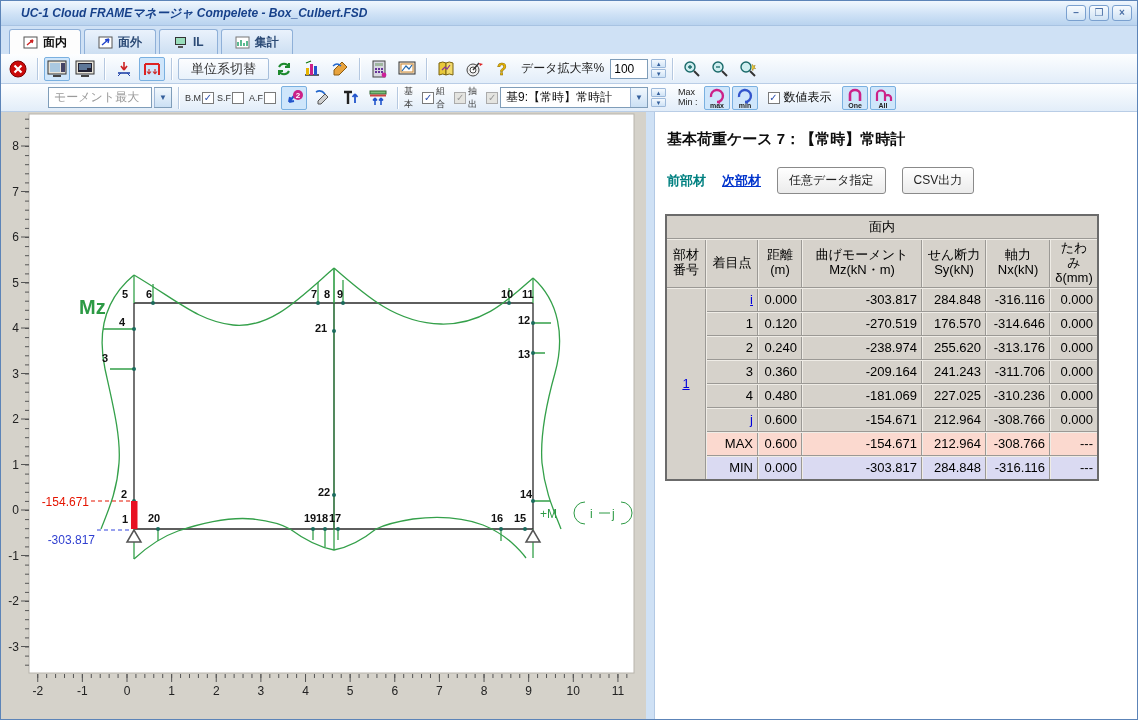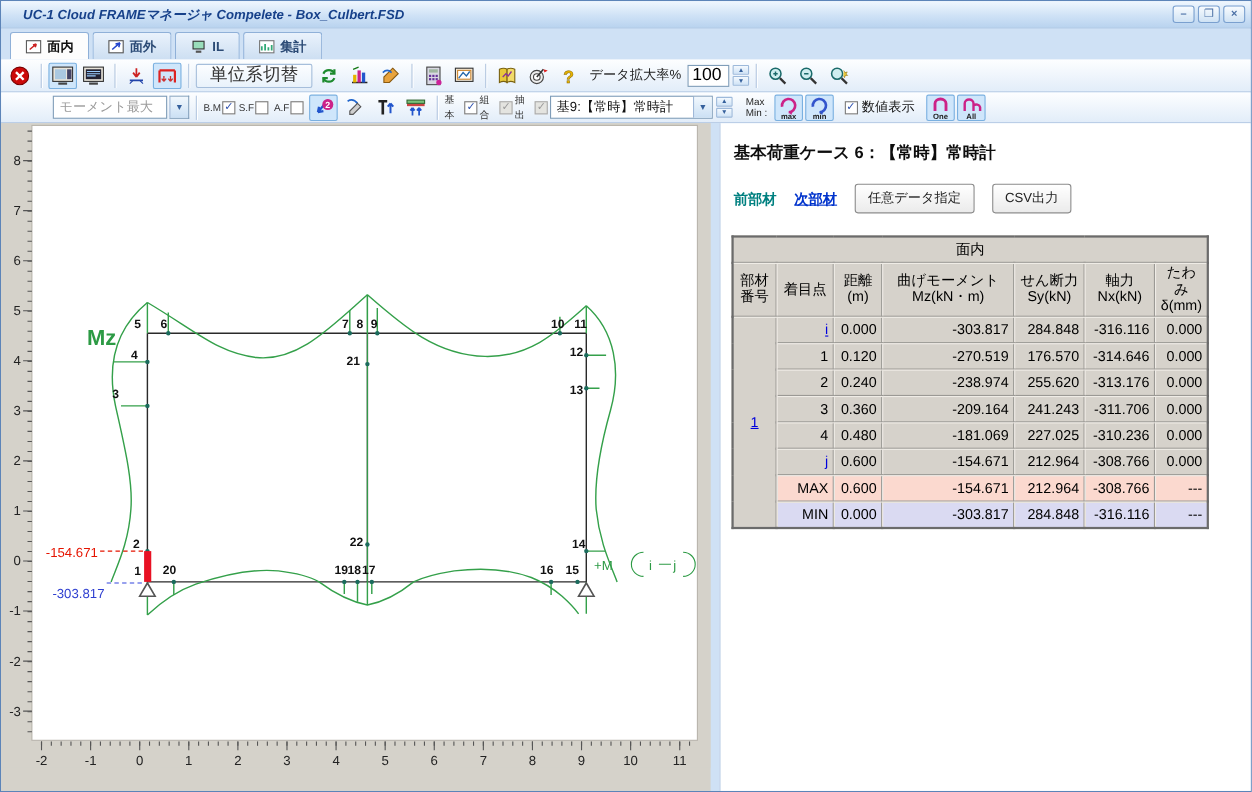--- a/index.html
+++ b/index.html
@@ -26,25 +26,25 @@
 
   
   .toolbar { display:flex; align-items:center; gap:2px; padding:2px 4px;
     background:linear-gradient(#fdfeff,#e2edf9); border-bottom:1px solid #b9cde6; }
   .toolbar.row1 { height:30px; flex:0 0 30px; }
   .toolbar.row2 { height:28px; flex:0 0 28px;padding-left:47px; }
   .tbtn { width:26px; height:24px; display:flex; align-items:center; justify-content:center;
     border:1px solid transparent; border-radius:2px; flex:0 0 auto; }
   .tbtn.pressed { background:#cfe6fb; border-color:#7ab0e0; }
   .sep { width:1px; height:22px; background:#b5c8e0; margin:0 4px; box-shadow:1px 0 0 #ffffff; flex:0 0 1px; }
-  .txtbtn { height:22px; padding:0 12px; font-size:16px; color:#333; white-space:nowrap;
+  .txtbtn { height:22px; padding:0 12px; font-size:13px; color:#333; white-space:nowrap;
     background:linear-gradient(#fcfdff,#e9f2fb); border:1px solid #a6bedb; border-radius:2px;
     display:flex; align-items:center; flex:0 0 auto; }
   .tlabel { font-size:12px; color:#222; white-space:nowrap; margin:0 4px; }
-  .tinput { width:38px; height:20px; border:1px solid #7f9db9; font-size:16px; padding:0 3px; }
+  .tinput { width:38px; height:20px; border:1px solid #7f9db9; font-size:12px; padding:0 3px; }
   .spin { display:flex; flex-direction:column; gap:1px; margin-left:1px; }
   .spin span { width:15px; height:9px; font-size:6px; line-height:8px; text-align:center; color:#35609c;
     background:linear-gradient(#f4f9fe,#cfe3f6); border:1px solid #9db9da; border-radius:1px; }
   .combo { height:21px; background:#fff; border:1px solid #7f9db9; display:flex; align-items:center;
     font-size:12px; flex:0 0 auto; }
   .combo .val { padding:0 5px; white-space:nowrap; color:#111; }
   .combo .chev { width:17px; height:19px; background:linear-gradient(#f2f8fd,#cbe0f4);
     border-left:1px solid #9fb8d8; color:#35609c; font-size:8px; display:flex; align-items:center;
     justify-content:center; margin-left:auto; }
   .combo.disabled .val { color:#9b9b9b; }
@@ -655,21 +655,21 @@
             <text x="336" y="521" class="nodelab">17</text>
             <text x="498" y="521" class="nodelab">16</text>
             <text x="521" y="521" class="nodelab">15</text>
           </g>
       </svg>
     </div>
 
     <div class="divider"></div>
 
     <div class="rightpanel">
-      <div class="ptitle">基本荷重ケース 6：【常時】常時計</div>
+      <div class="ptitle">基本荷重ケース 7：【常時】常時計</div>
       <div class="plinks">
         <a class="prev" href="#">前部材</a>
         <a class="next" href="#">次部材</a>
         <button class="pbtn">任意データ指定</button>
         <button class="pbtn">CSV出力</button>
       </div>
 
       <table class="forces">
         <colgroup>
           <col style="width:40px">

